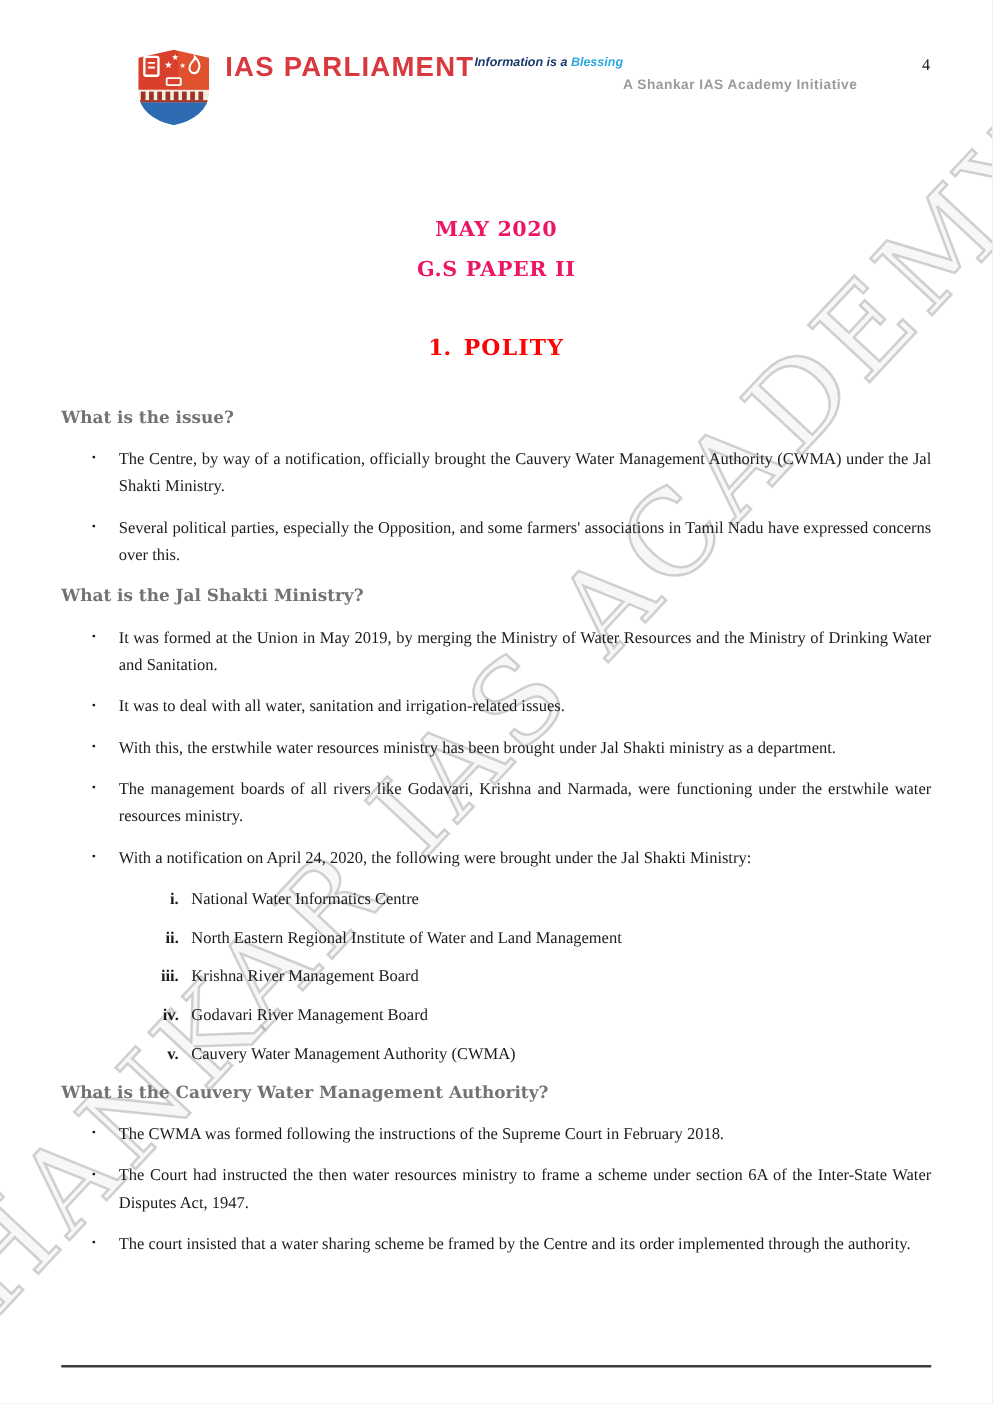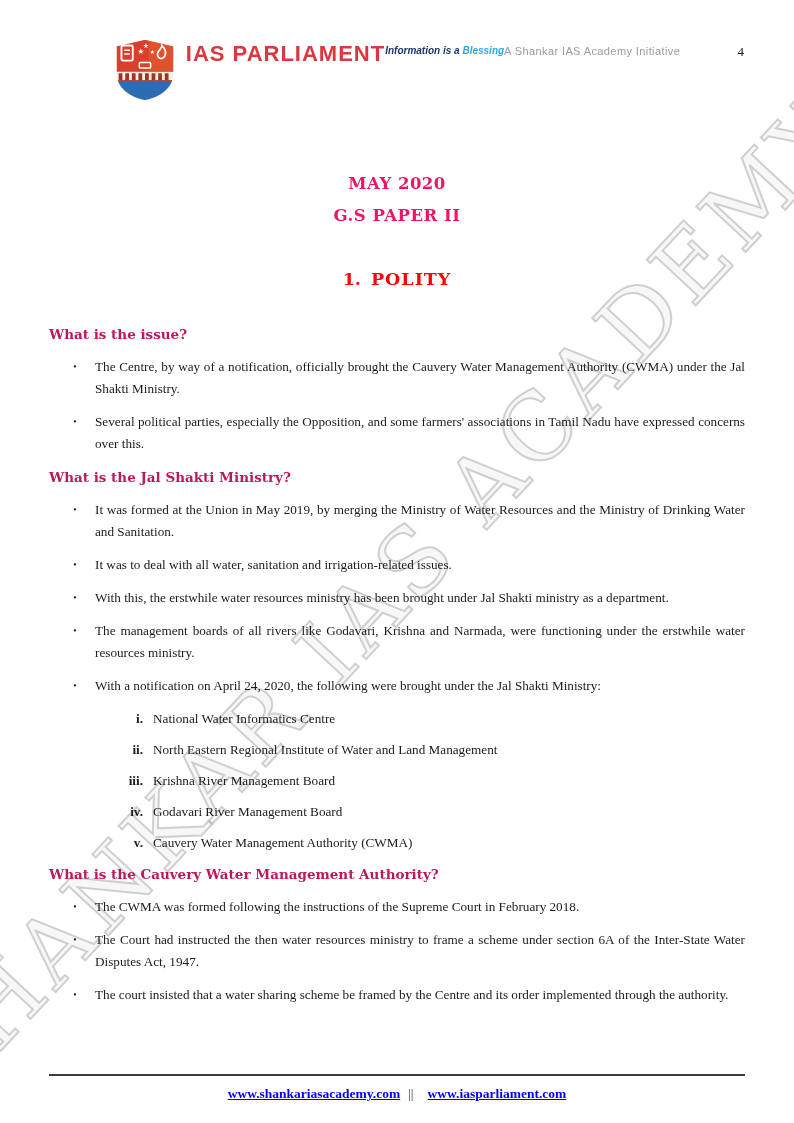--- a/index.html
+++ b/index.html
@@ -31,22 +31,22 @@
   .logo-title{
     font-family:"Liberation Sans",sans-serif;font-weight:bold;
     font-size:22px;letter-spacing:1px;color:#d9393e;line-height:24px;
   }
   .logo-tagline{
     font-family:"Liberation Sans",sans-serif;font-style:italic;font-weight:bold;
     font-size:10px;line-height:16px;color:#18386b;margin-top:1px;
   }
   .logo-tagline .accent{color:#2aa9e0;}
   .logo-subtitle{
-    font-family:"Liberation Sans",sans-serif;font-weight:normal;
-    font-size:11px;color:#9b9b9b;margin-top:3px;letter-spacing:0.4px;
+    font-family:"Liberation Sans",sans-serif;font-weight:bold;
+    font-size:11px;color:#9b9b9b;margin-top:20px;letter-spacing:0.4px;
   }
   .page-number{
     position:absolute;top:44px;right:50px;
     font-size:13px;color:#1b1b1b;
   }
   
   .title-month{
     margin-top:66px;text-align:center;
     font-family:"DejaVu Serif",serif;font-weight:bold;
     font-size:16.5px;letter-spacing:0.5px;color:#ec1566;
@@ -65,21 +65,21 @@
   
   .content{padding:0 49px;margin-top:34px;}
   .section-heading{
     display:flex;
     font-family:"DejaVu Serif",serif;font-weight:bold;
     font-size:14px;color:#17365d;line-height:22px;
   }
   .section-heading .sec-num{width:46px;flex:0 0 auto;}
   .qa-heading{
     font-family:"DejaVu Serif",serif;font-weight:bold;
-    font-size:13.5px;color:#be185d;line-height:22px;margin:8px 0;
+    font-size:13.5px;color:#737373;line-height:22px;margin:8px 0;
   }
   .bullet-row{display:flex;margin:11px 0;line-height:22px;}
   .bullet-dot{
     flex:0 0 10px;margin-left:21px;margin-right:15px;
     font-size:9.5px;line-height:22px;color:#1b1b1b;text-align:center;
   }
   .bullet-text{
     flex:1;font-size:13.2px;text-align:justify;line-height:22px;
   }
   .roman-list{margin:0 0 0 64px;}
@@ -224,18 +224,15 @@
             <span class="bullet-dot">•</span>
             <div class="bullet-text">The court insisted that a water sharing scheme be framed by the Centre and its order implemented through the authority.</div>
           </div>
         </div>
     </div>
 
   </div>
 
   <div class="footer">
     <div class="footer-rule"></div>
-    <div class="footer-links">
-      <span class="footer-link">www.shankariasacademy.com</span><span class="footer-sep">||</span><span class="footer-link">www.iasparliament.com</span>
-    </div>
   </div>
 
 </div>
 
 </body></html>

